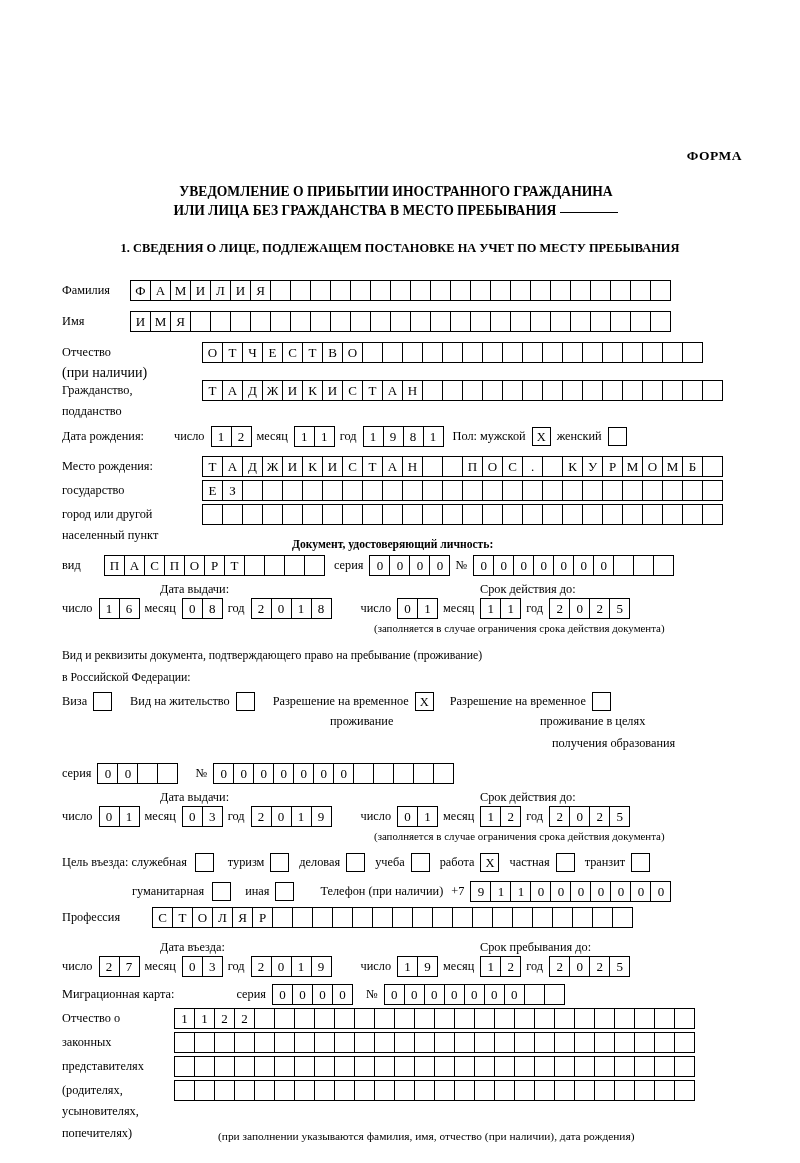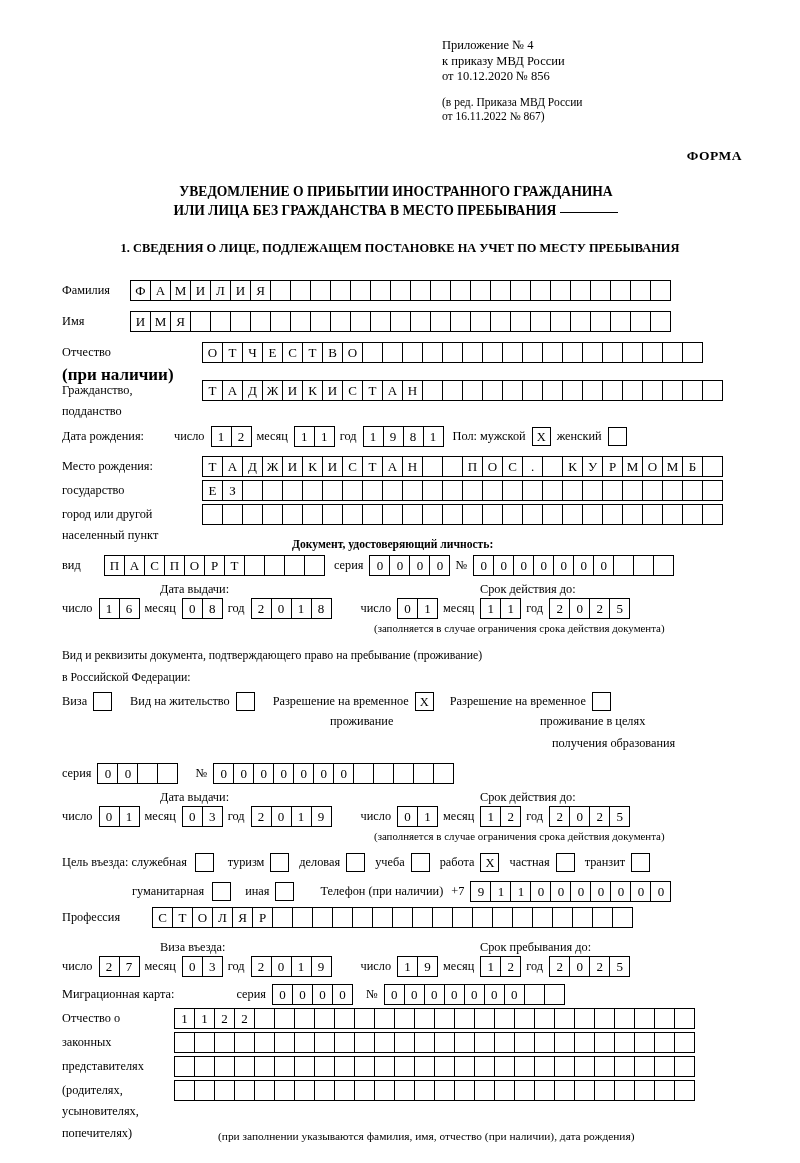--- a/index.html
+++ b/index.html
@@ -74,21 +74,21 @@
 
   
   .row {
     position: absolute;
     display: flex;
     align-items: center;
     font-size: 12.3px;
     white-space: nowrap;
   }
   .lbl { font-size: 12.3px; }
-  .lbl.small { font-size: 17px; font-weight: bold; }
+  .lbl.small { font-size: 14px; }
 
   
   .boxes { display: flex; }
   .bx {
     width: 21px;
     height: 21px;
     border: 1px solid #000;
     margin-right: -1px;
     font-size: 13px;
     line-height: 20px;
@@ -116,31 +116,20 @@
     position: absolute;
     font-size: 11.6px;
     font-weight: bold;
   }
 </style>
 </head>
 <body>
 
 <div class="page">
 
-  <div class="header-block">
-    <div class="grp1">
-      <div>Приложение № 4</div>
-      <div>к приказу МВД России</div>
-      <div>от 10.12.2020 № 856</div>
-    </div>
-    <div class="grp2">
-      <div>(в ред. Приказа МВД России</div>
-      <div>от 16.11.2022 № 867)</div>
-    </div>
-  </div>
 
   <div class="forma">ФОРМА</div>
 
   <div class="title">
     <div>УВЕДОМЛЕНИЕ О ПРИБЫТИИ ИНОСТРАННОГО ГРАЖДАНИНА</div>
     <div>
       <span class="ln2">ИЛИ ЛИЦА БЕЗ ГРАЖДАНСТВА В МЕСТО ПРЕБЫВАНИЯ</span><span class="title-rule"></span>
     </div>
   </div>
 
@@ -652,21 +641,21 @@
         <span class="bx"></span>
         <span class="bx"></span>
         <span class="bx"></span>
         <span class="bx"></span>
         <span class="bx"></span>
         <span class="bx"></span>
       </span>
   </div>
 
   <div class="row" style="top:940px; left:160px;">
-    <span class="lbl">Виза въезда:</span>
+    <span class="lbl">Дата въезда:</span>
   </div>
   <div class="row" style="top:940px; left:480px;">
     <span class="lbl">Срок пребывания до:</span>
   </div>
 
   <div class="row" style="top:956px; left:62px;">
     <span class="lbl" style="margin-right:6px;">число</span>
     <span class="boxes">
         <span class="bx">2</span>
         <span class="bx">7</span>

